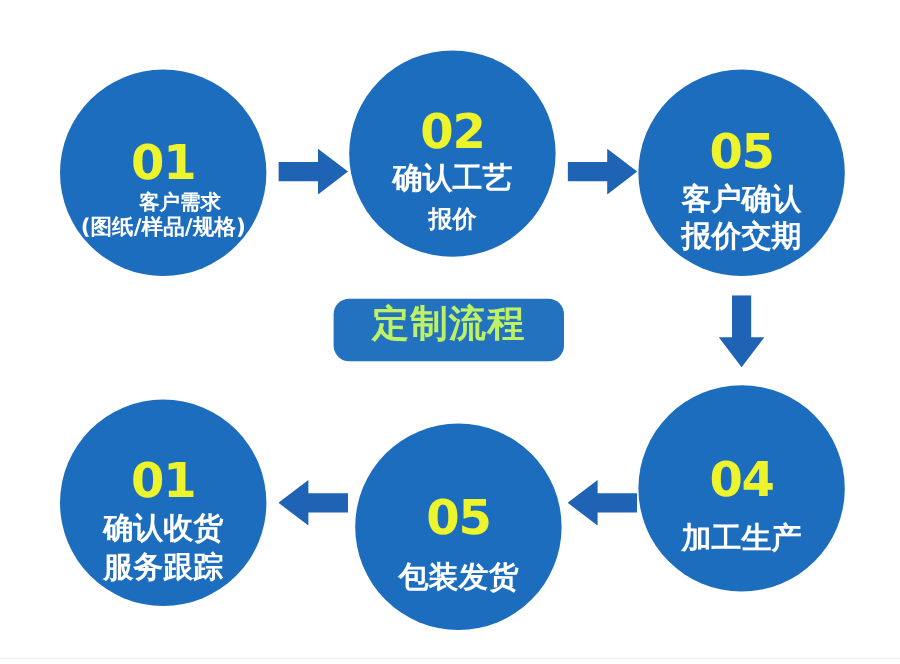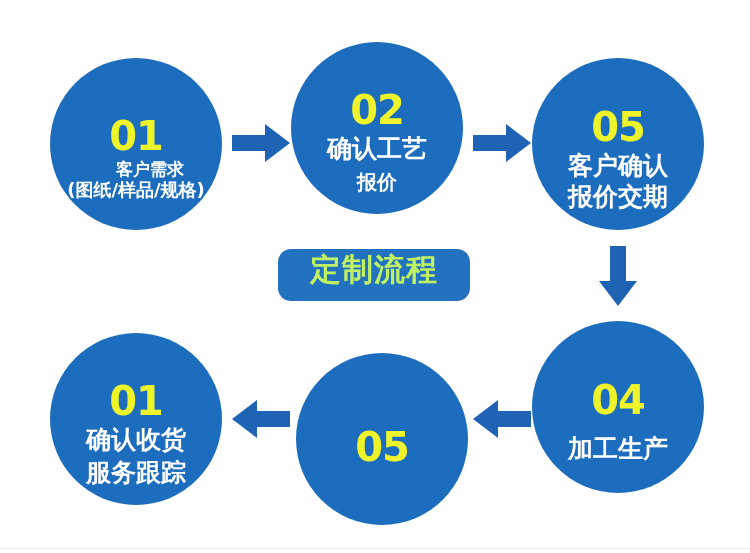--- a/index.html
+++ b/index.html
@@ -173,20 +173,23 @@
   </div>
 
   <div class="arrow" style="left:232px; top:400px; width:58px; height:38px;">
     <svg width="58" height="38" viewBox="0 0 58 38" aria-hidden="true">
       <polygon points="58,11 25,11 25,0 0,19 25,38 25,27 58,27" fill="#1F63B5"></polygon>
     </svg>
   </div>
 
   <div class="node n05" style="left:296px; top:353px; width:172px; height:172px;">
     <div class="num">05</div>
+    <div class="lines">
+      <div class="l1">包装发货</div>
+    </div>
   </div>
 
   <div class="arrow" style="left:473px; top:400px; width:58px; height:38px;">
     <svg width="58" height="38" viewBox="0 0 58 38" aria-hidden="true">
       <polygon points="58,11 25,11 25,0 0,19 25,38 25,27 58,27" fill="#1F63B5"></polygon>
     </svg>
   </div>
 
   <div class="node n04" style="left:532px; top:321px; width:172px; height:172px;">
     <div class="num">04</div>

